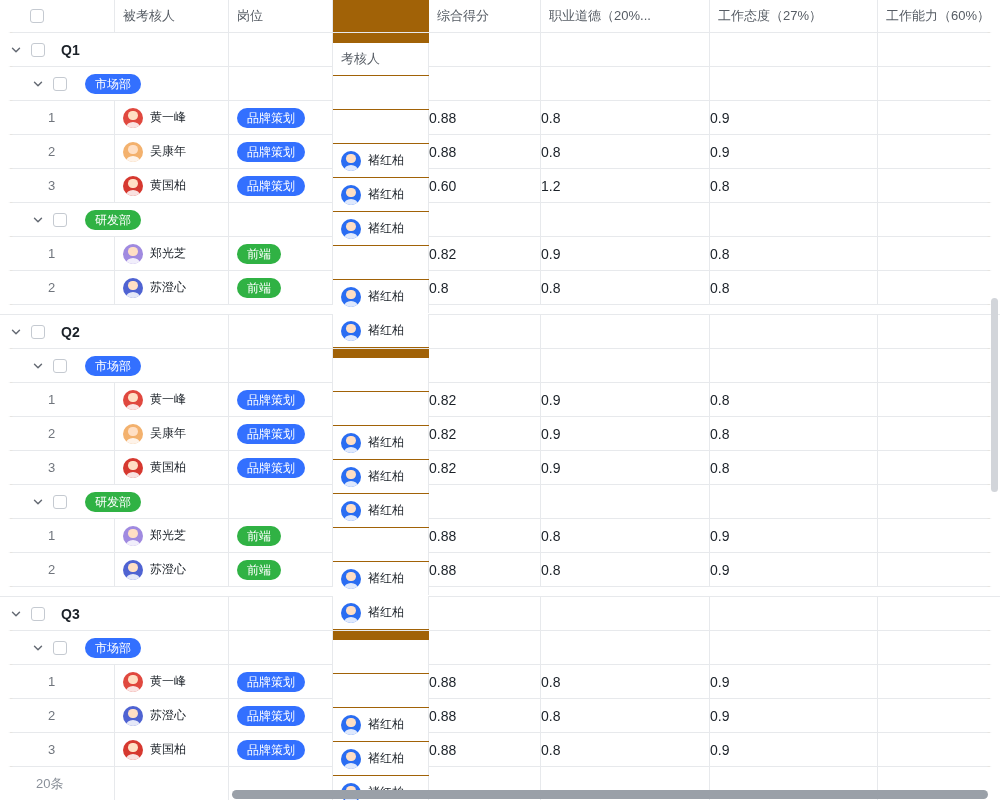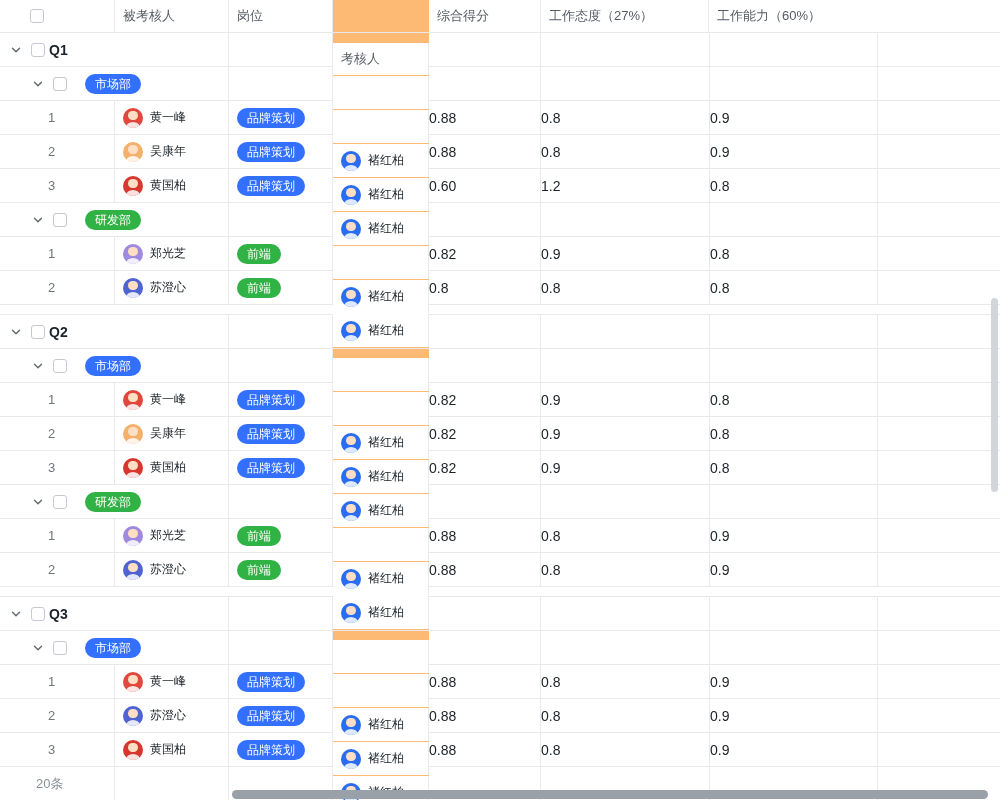--- a/index.html
+++ b/index.html
@@ -1,20 +1,20 @@
 <!DOCTYPE html>
 <html><head>
 <meta charset="utf-8">
 <style>
   * { margin:0; padding:0; box-sizing:border-box; }
   html,body { width:1000px; height:800px; overflow:hidden; background:#fff;
     font-family:"Liberation Sans", sans-serif; }
   .app { position:relative; width:1000px; height:800px; background:#fff; overflow:hidden; }
 
-  .row { display:flex; height:34px; background:#fdba74; border-bottom:1px solid #e7e9ec; }
+  .row { display:flex; height:34px; background:#a16207; border-bottom:1px solid #e7e9ec;border-radius:13px; }
   .header-row { height:33px; }
   .footer-row { height:33px; border-bottom:none; }
   .gap-row { height:10px; background:#fff; border-bottom:1px solid #e7e9ec; }
 
   .cell { display:flex; align-items:center; height:100%; overflow:hidden;
     flex-shrink:0; border-right:1px solid #e7e9ec; background:#fff; }
   .c0 { width:115px; }
   .c1 { width:114px; }
   .c2 { width:104px; }
   .c3 { width:96px;margin-top:43px; }
@@ -29,21 +29,21 @@
   .hlabel { padding-left:8px; font-size:13px; color:#565c64; white-space:nowrap; }
   .checkbox { width:14px; height:14px; border:1px solid #c5cad1; border-radius:3px;
     background:#fff; display:inline-block; flex-shrink:0; }
   .hdr-check { margin-left:30px; }
 
   .chev { display:inline-flex; align-items:center; justify-content:center; width:14px; height:14px; flex-shrink:0; cursor:pointer; }
   .q-indent { margin-left:9px; }
   .d-indent { margin-left:31px; }
   .chev + .checkbox { margin-left:8px; }
 
-  .qlabel { margin-left:4px; font-size:14px; font-weight:600; color:#1b2128; white-space:nowrap; }
+  .qlabel { margin-left:16px; font-size:14px; font-weight:600; color:#1b2128; white-space:nowrap; }
   .badge { color:#fff; font-size:12px; line-height:16px; padding:2px 10px;
     border-radius:11px; white-space:nowrap; display:inline-block; }
   .dept-badge { margin-left:18px; }
 
   .idx { padding-left:48px; font-size:13px; color:#70757d; }
   .count { padding-left:36px; font-size:13px; color:#8a9099; }
 
   .avatar { width:20px; height:20px; border-radius:50%; position:relative;
     overflow:hidden; flex-shrink:0; background:#ccc; }
   .avatar::before { content:""; position:absolute; left:15%; bottom:-22%;
@@ -73,20 +73,23 @@
   </div>
       <div class="cell header-cell c2">
     <span class="hlabel">岗位</span>
   </div>
       <div class="cell header-cell c3">
     <span class="hlabel">考核人</span>
   </div>
       <div class="cell header-cell c4">
     <span class="hlabel">综合得分</span>
   </div>
+      <div class="cell header-cell c5">
+    <span class="hlabel">职业道德（20%...</span>
+  </div>
       <div class="cell header-cell c6">
     <span class="hlabel">工作态度（27%）</span>
   </div>
       <div class="cell header-cell c7">
     <span class="hlabel">工作能力（60%）</span>
   </div>
     </div>
 
   <div id="table-body">
       <div class="row group-row">

